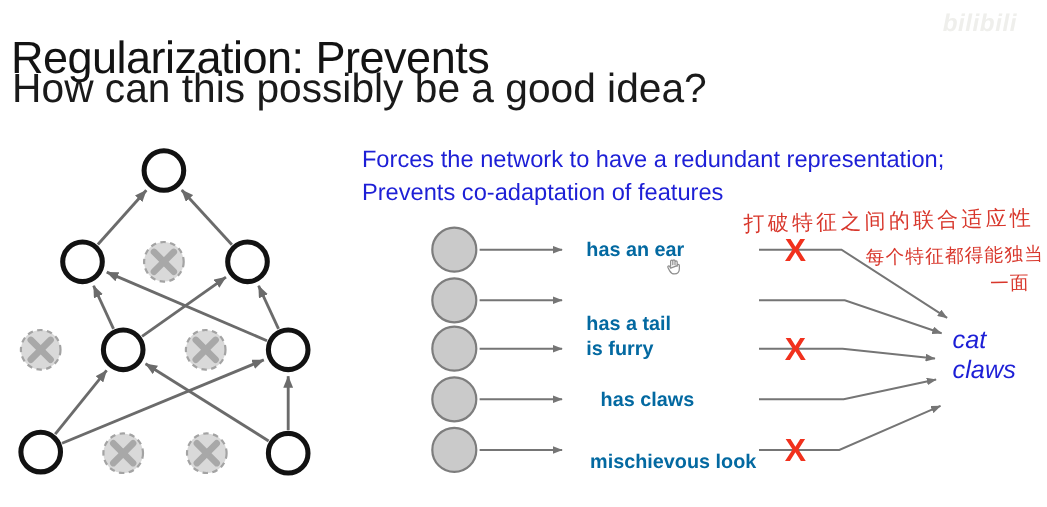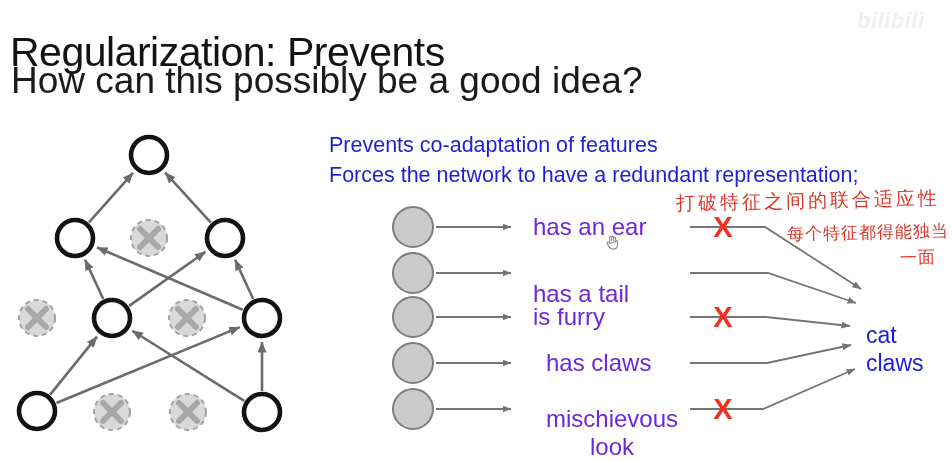--- a/index.html
+++ b/index.html
@@ -26,22 +26,22 @@
     white-space:nowrap;z-index:2;
   }
   .cn{
     color:#d8372c;z-index:3;white-space:nowrap;transform:rotate(-1.2deg);
     font-family:"DejaVu Sans", sans-serif;
   }
   .cn1{left:676px;top:188px;font-size:19px;letter-spacing:3px;}
   .cn2{left:787px;top:221px;font-size:17px;letter-spacing:1px;}
   .cn3{left:900px;top:246px;font-size:17px;letter-spacing:1px;}
   .feature-label{
-    position:absolute;color:#6d28d9;font-size:24px;line-height:28px;
-    width:158px;z-index:2;
+    position:absolute;color:#0369a1;font-size:18px;line-height:28px;
+    width:158px;z-index:2;font-weight:bold;
   }
   .cat-score{
     position:absolute;color:#1d1fd6;font-size:23px;line-height:28px;z-index:2;
   }
   .hand{left:604px;top:233px;z-index:4;}
 </style>
 </head>
 <body>
 
 <svg id="art" width="952" height="461" viewBox="0 0 952 461">
@@ -103,34 +103,34 @@
     <line x1="436" y1="409" x2="511" y2="409" stroke="#757575" stroke-width="1.8" marker-end="url(#ah)"></line>
     <polyline points="690,409 763,409 855,369" fill="none" stroke="#757575" stroke-width="1.8" marker-end="url(#ah)"></polyline>
     <text x="723" y="419" text-anchor="middle" fill="#f1311d" font-size="29" font-weight="bold" font-family="&quot;Liberation Sans&quot;, sans-serif">X</text>
   </svg>
 
 <h1 class="abs page-title">Regularization: Prevents</h1>
 <div class="abs subtitle">How can this possibly be a good idea?</div>
 <div class="abs watermark">bilibili</div>
 
 <div class="abs blue-heading">
+  <div>Forces the network to have a redundant representation;</div>
   <div>Prevents co-adaptation of features</div>
-  <div>Forces the network to have a redundant representation;</div>
 </div>
 
 <div class="abs cn cn1">打破特征之间的联合适应性</div>
 <div class="abs cn cn2">每个特征都得能独当</div>
 <div class="abs cn cn3">一面</div>
 
 <div class="feature-label" style="left: 533px; top: 213px;">has an ear</div>
 <div class="feature-label" style="left: 533px; top: 259px; margin-top: 21px;">has a tail</div>
 <div class="feature-label" style="left: 533px; top: 303px;">is furry</div>
 <div class="feature-label" style="left: 546px; top: 349px;">has claws</div>
 <div class="feature-label" style="left: 533px; top: 405px; text-align: center;">mischievous look</div>
 
-<div class="cat-score" id="cat-score" style="left: 866px; top: 321px;">
+<div class="cat-score" id="cat-score" style="left: 866px; top: 294px; font-style: italic;">
   <div>cat</div>
   <div>claws</div>
 </div>
 
 <svg class="abs hand" width="17" height="18" viewBox="0 0 24 24">
   <path d="M8 12V5.5a1.4 1.4 0 0 1 2.8 0V10m0-4.6a1.4 1.4 0 0 1 2.8 0V10m0-3.4a1.4 1.4 0 0 1 2.8 0V12m0-.8a1.4 1.4 0 0 1 2.8 0v4.2c0 4-2.6 6.6-6.4 6.6-3.2 0-4.6-1.4-6-4l-2.3-4.3a1.35 1.35 0 0 1 2.3-1.4L8 14.5z" fill="#ffffff" stroke="#8f8f8f" stroke-width="1.6" stroke-linecap="round" stroke-linejoin="round"></path>
 </svg>
 
 </body></html>

